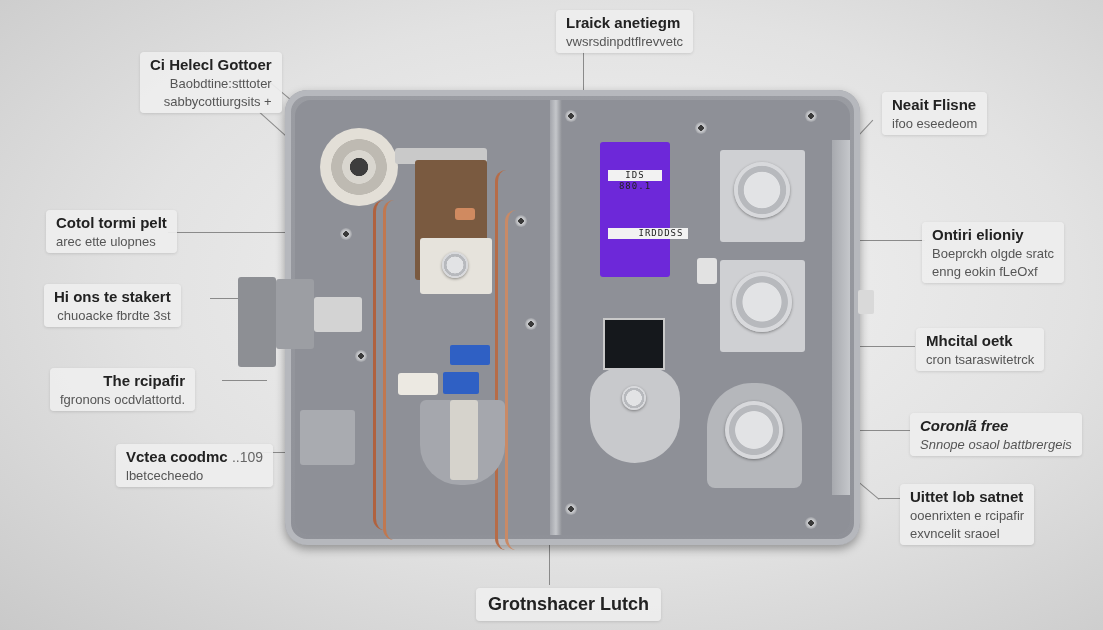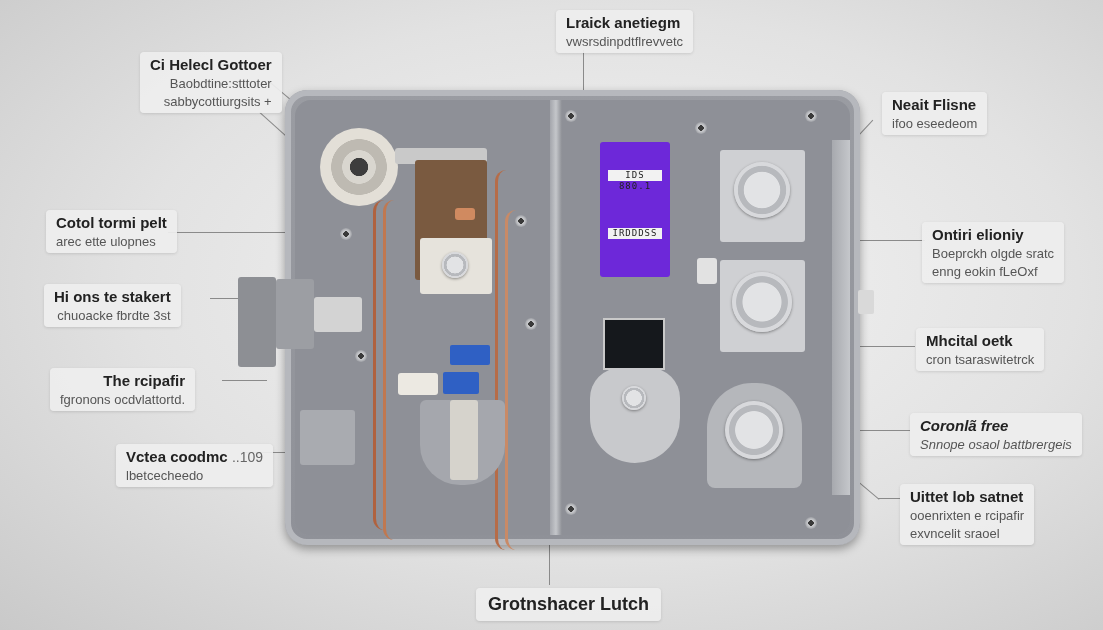--- a/index.html
+++ b/index.html
@@ -96,21 +96,21 @@
     <div class="block" style="left:5px;top:310px;width:55px;height:55px;background:#a9abb0;"></div>
     <div class="screw" style="left:45px;top:128px;"></div>
     <div class="screw" style="left:60px;top:250px;"></div>
     <div class="screw" style="left:230px;top:218px;"></div>
     <div class="screw" style="left:220px;top:115px;"></div>
 
     <div class="screw" style="left:270px;top:10px;"></div>
     <div class="screw" style="left:400px;top:22px;"></div>
     <div class="block" style="left:305px;top:42px;width:70px;height:135px;background:#6d28d9;">
       <div class="lcd" style="left:8px;top:28px;width:54px;height:11px;">IDS 880.1</div>
-      <div class="lcd" style="left:8px;top:86px;width:54px;height:11px;">IRDDDSS</div>
+      <div class="lcd" style="left:8px;top:86px;width:54px;height:11px;padding-left:26px;">IRDDDSS</div>
     </div>
     <div class="block" style="left:425px;top:50px;width:85px;height:92px;background:#cfd0d3;">
       <div class="dial" style="left:14px;top:12px;width:56px;height:56px;"></div>
     </div>
     <div class="block" style="left:425px;top:160px;width:85px;height:92px;background:#cfd0d3;">
       <div class="dial" style="left:12px;top:12px;width:60px;height:60px;"></div>
     </div>
     <div class="chip" style="left:308px;top:218px;width:58px;height:48px;"></div>
     <div class="block" style="left:295px;top:268px;width:90px;height:95px;background:#c8c9cc;border-radius:30px 30px 45px 45px;">
       <div class="dial" style="left:32px;top:18px;width:24px;height:24px;"></div>

